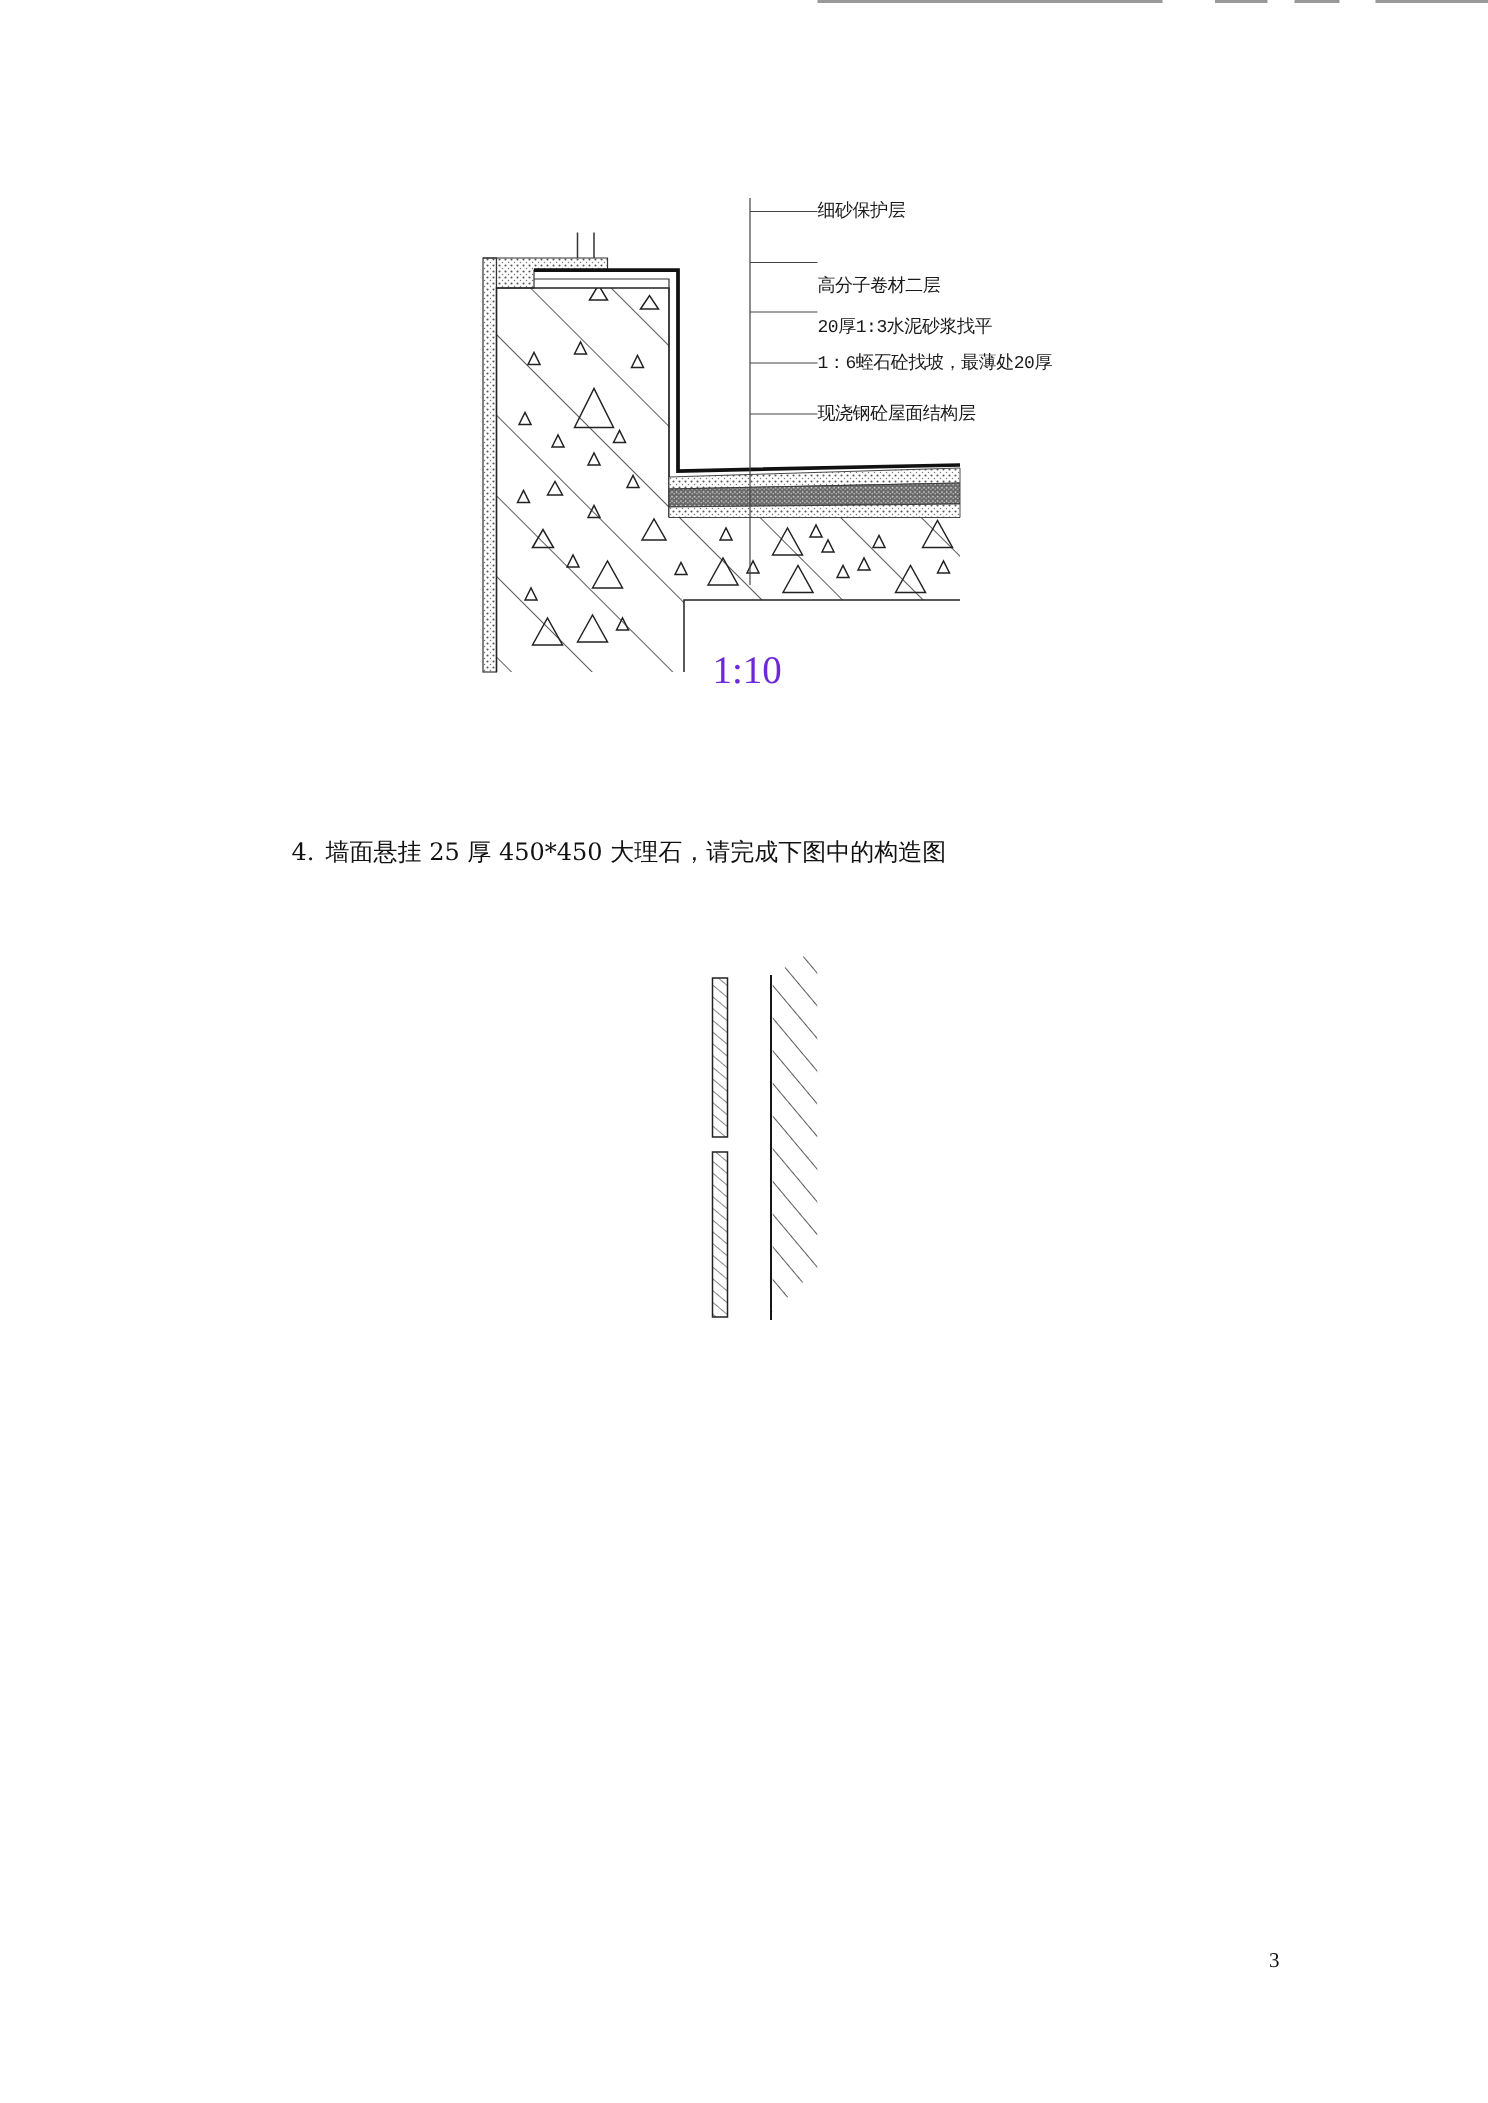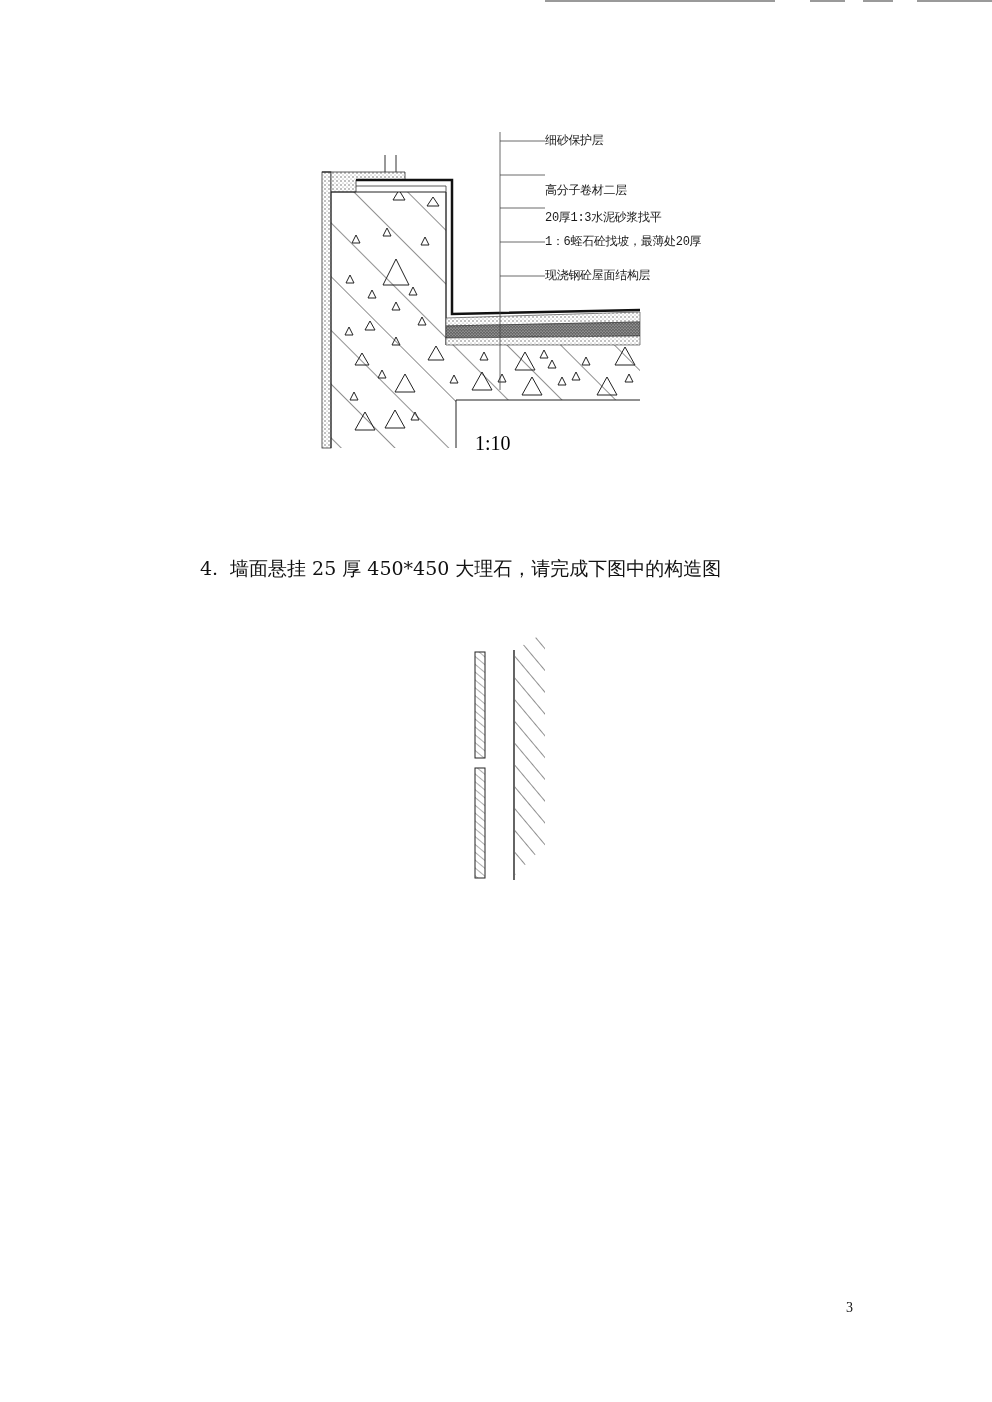--- a/index.html
+++ b/index.html
@@ -6,23 +6,23 @@
   body {
     width:992px; height:1402px; background:#ffffff; position:relative; overflow:hidden;
     font-family:"DejaVu Serif", "Liberation Serif", serif; color:#111;
   }
   .scan-top { position:absolute; top:0; left:545px; width:447px; height:4px; }
   .scan-top span { position:absolute; top:0; height:2px; background:#9a9a9a; }
   .fig1 { position:absolute; left:318px; top:130px; width:420px; height:340px; }
   .fig1 svg { position:absolute; left:0; top:0; }
   .label { position:absolute; font-size:12px; line-height:14px; white-space:nowrap; color:#1a1a1a;
            font-family:Liberation Mono, monospace; letter-spacing:-0.3px; }
-  .scale { position:absolute; left:475px; top:432px; font-size:20px; font-family:"Liberation Serif", serif; color:#000000; }
-  .question { position:absolute; left:200px; top:557px; font-size:19px; line-height:22px; white-space:nowrap;
-              font-family:"DejaVu Serif", "Liberation Serif", serif; }
+  .scale { position:absolute; left:475px; top:432px; font-size:26px; font-family:"Liberation Serif", serif; color:#6d28d9; }
+  .question { position:absolute; left:187px; top:557px; font-size:16px; line-height:22px; white-space:nowrap;
+              font-family:"DejaVu Serif", "Liberation Serif", serif;text-align:center; }
   .question .num { display:inline-block; width:30px; }
   .fig2 { position:absolute; left:465px; top:630px; width:90px; height:255px; }
   .page-number { position:absolute; left:846px; top:1300px; font-size:14px; font-family:"Liberation Serif", serif; }
 </style>
 </head>
 <body>
 
 <div class="scan-top">
   <span style="left:0;width:230px;"></span>
   <span style="left:265px;width:35px;"></span>

